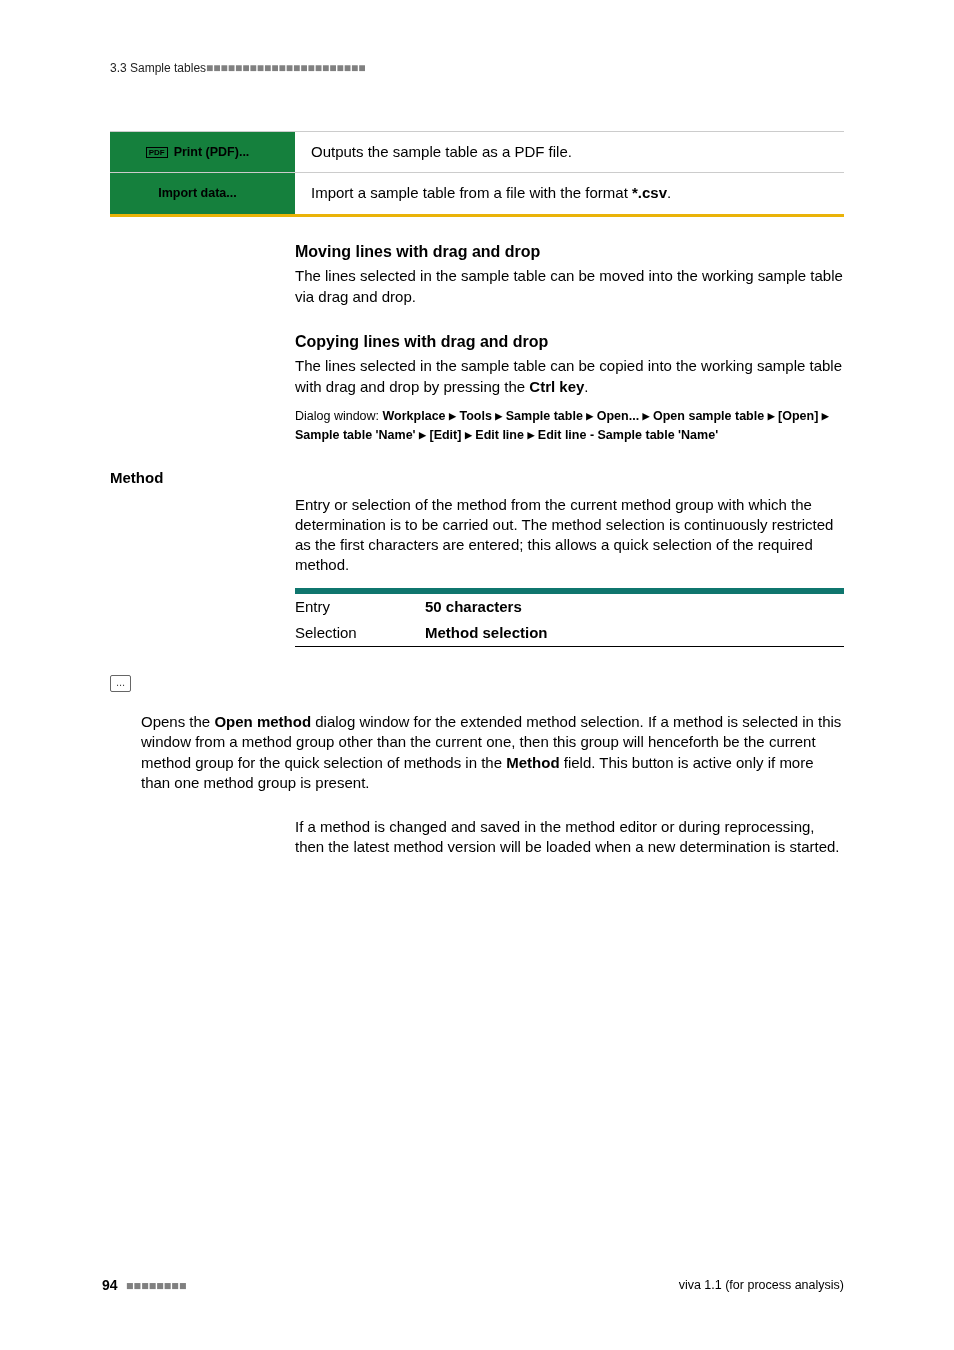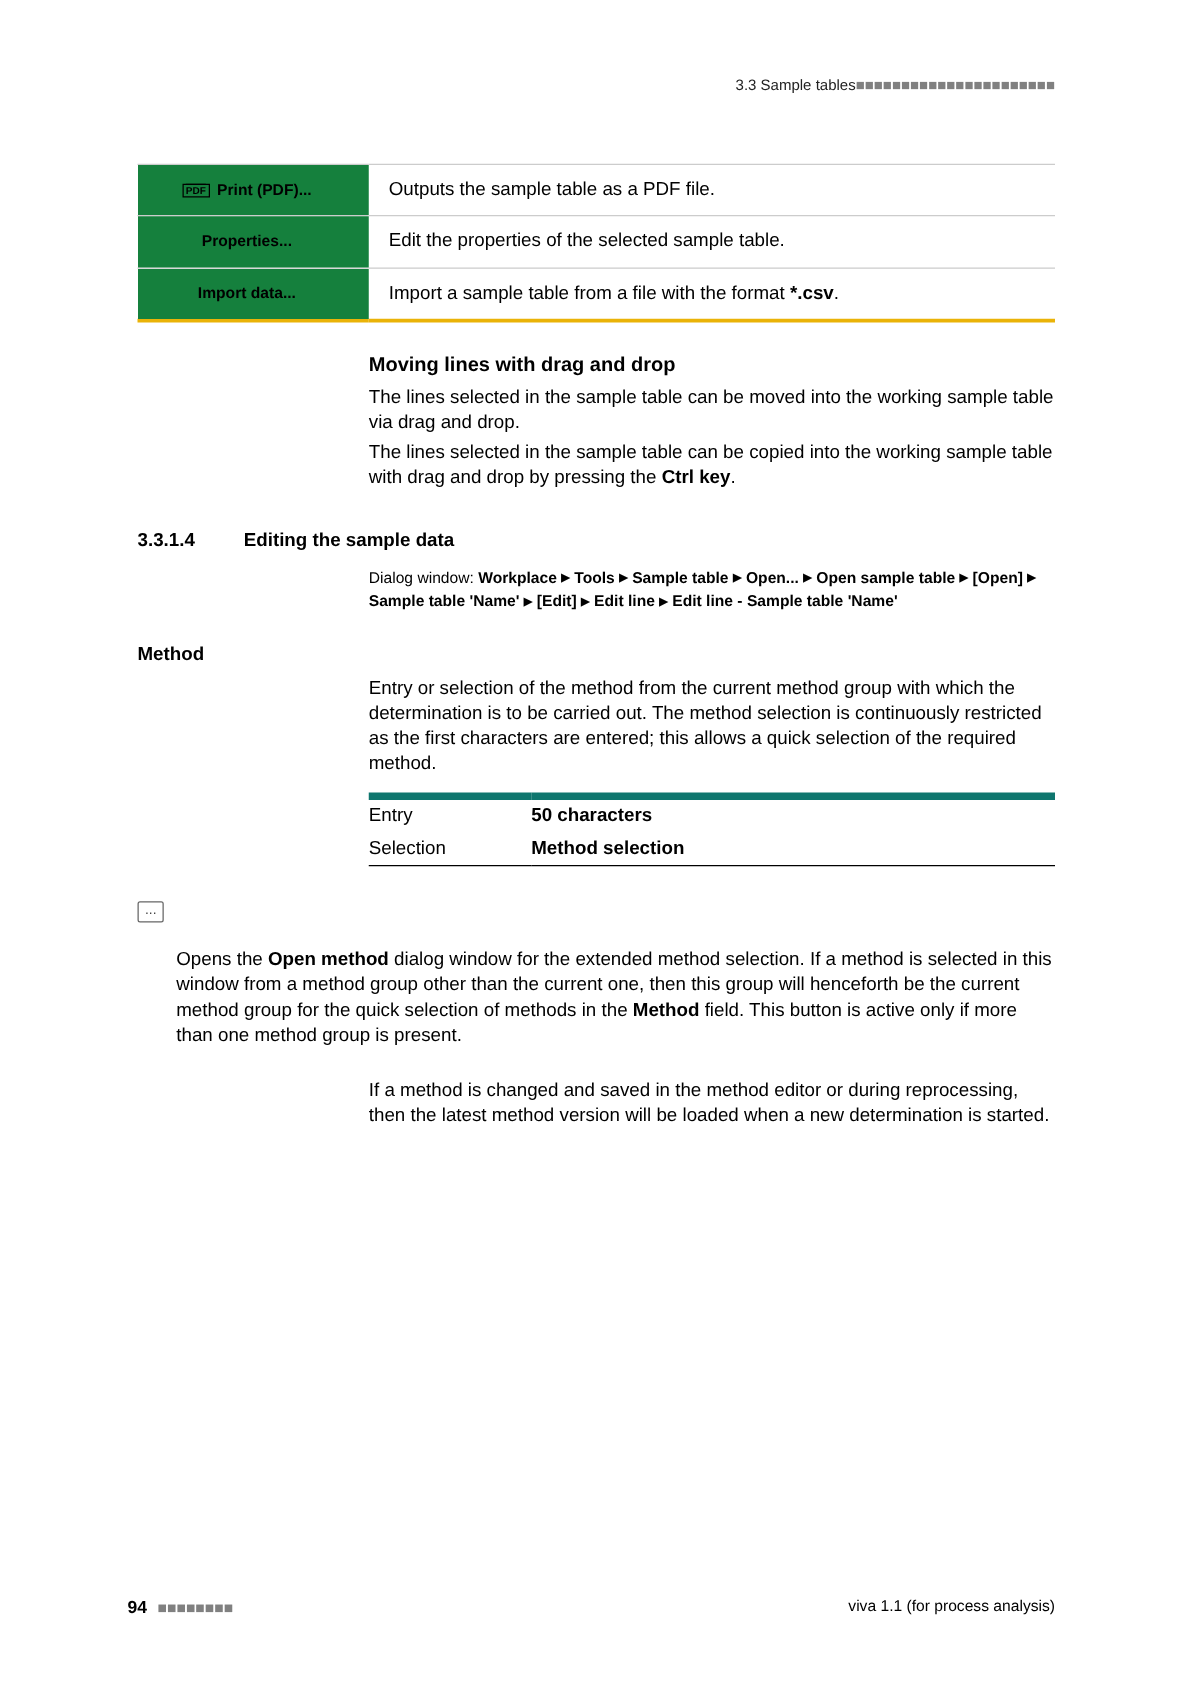--- a/index.html
+++ b/index.html
@@ -15,21 +15,21 @@
   }
   .page {
     position: relative;
     width: 954px;
     height: 1350px;
     box-sizing: border-box;
     padding: 60px 110px 50px 110px;
   }
   .header {
     display: flex;
-    justify-content: flex-end;
+    justify-content: flex-start;
     align-items: center;
     font-size: 12px;
     color: #222;
     margin-bottom: 55px;
   }
   .header-dashes {
     letter-spacing: 0;
     color: #808080;
     font-size: 12px;
   }
@@ -204,46 +204,39 @@
         <col class="left">
         <col>
       </colgroup>
     <tbody>
         <tr>
       <td class="lbl">
         <span class="pdf-icon">PDF</span><span>Print (PDF)...</span>
       </td>
       <td class="desc">Outputs the sample table as a PDF file.</td>
     </tr>
-    <tr>
-      <td class="lbl">Properties...</td>
-      <td class="desc">Edit the properties of the selected sample table.</td>
-    </tr>
     <tr class="tbl-btm-line">
       <td class="lbl">Import data...</td>
       <td class="desc">
         <span>Import a sample table from a file with the format </span><b>*.csv</b><span>.</span>
       </td>
     </tr>
   </tbody>
     </table>
 
   <div class="body-col">
     <h3 class="sub">Moving lines with drag and drop</h3>
     <p>The lines selected in the sample table can be moved into the working sample table via drag and drop.</p>
 
+    <h3 class="sub">Copying lines with drag and drop</h3>
     <p>
       <span>The lines selected in the sample table can be copied into the working sam­ple table with drag and drop by pressing the </span><b>Ctrl key</b><span>.</span>
     </p>
   </div>
 
-  <div class="sec-row">
-    <div class="sec-num">3.3.1.4</div>
-    <div class="sec-title">Editing the sample data</div>
-  </div>
 
   <div class="dlg-path">
     <span>Dialog window: </span><b><span>Workplace</span> <span class="tri">▶</span> <span>Tools</span> <span class="tri">▶</span> <span>Sample table</span> <span class="tri">▶</span> <span>Open...</span> <span class="tri">▶</span> <span>Open sample table</span> <span class="tri">▶</span> <span>[Open]</span> <span class="tri">▶</span> <span>Sample table 'Name'</span> <span class="tri">▶</span> <span>[Edit]</span> <span class="tri">▶</span> <span>Edit line</span> <span class="tri">▶</span> <span>Edit line - Sample table 'Name'</span></b>
   </div>
 
   <div class="side-label">Method</div>
   <p class="para-indent">Entry or selection of the method from the current method group with which the determination is to be carried out. The method selection is con­tinuously restricted as the first characters are entered; this allows a quick selection of the required method.</p>
 
   <table class="spec-table">
     <tbody>

